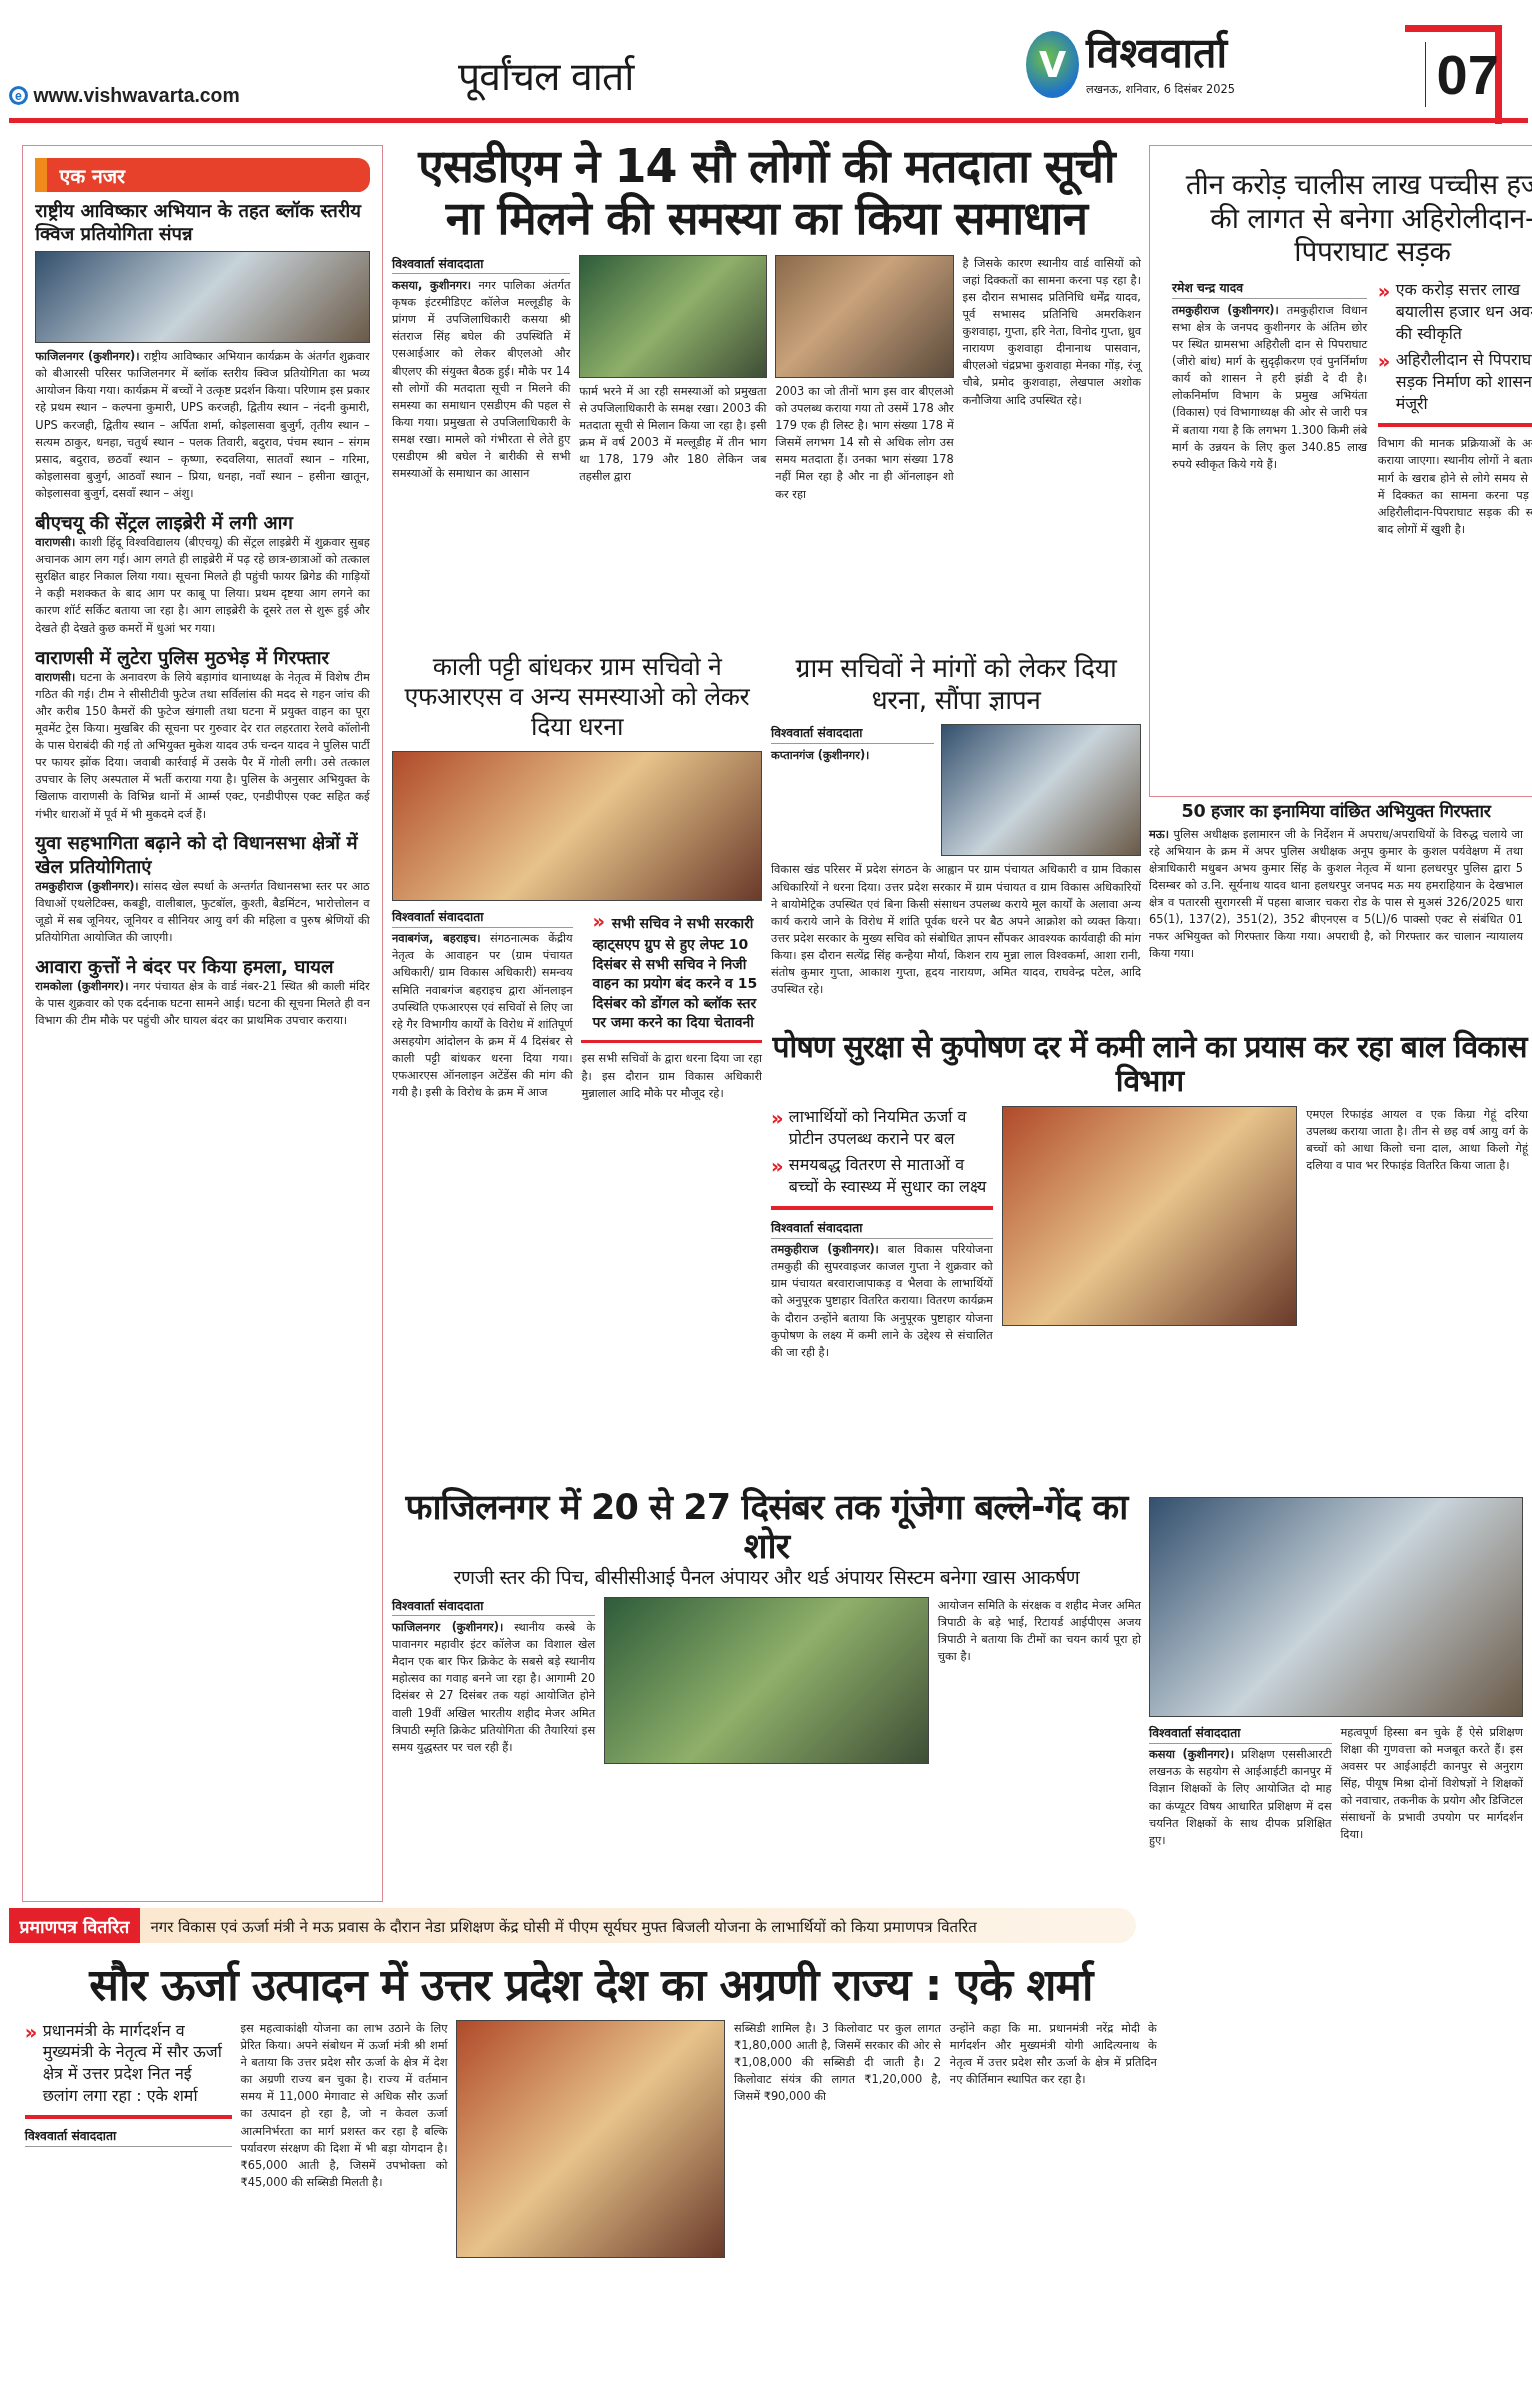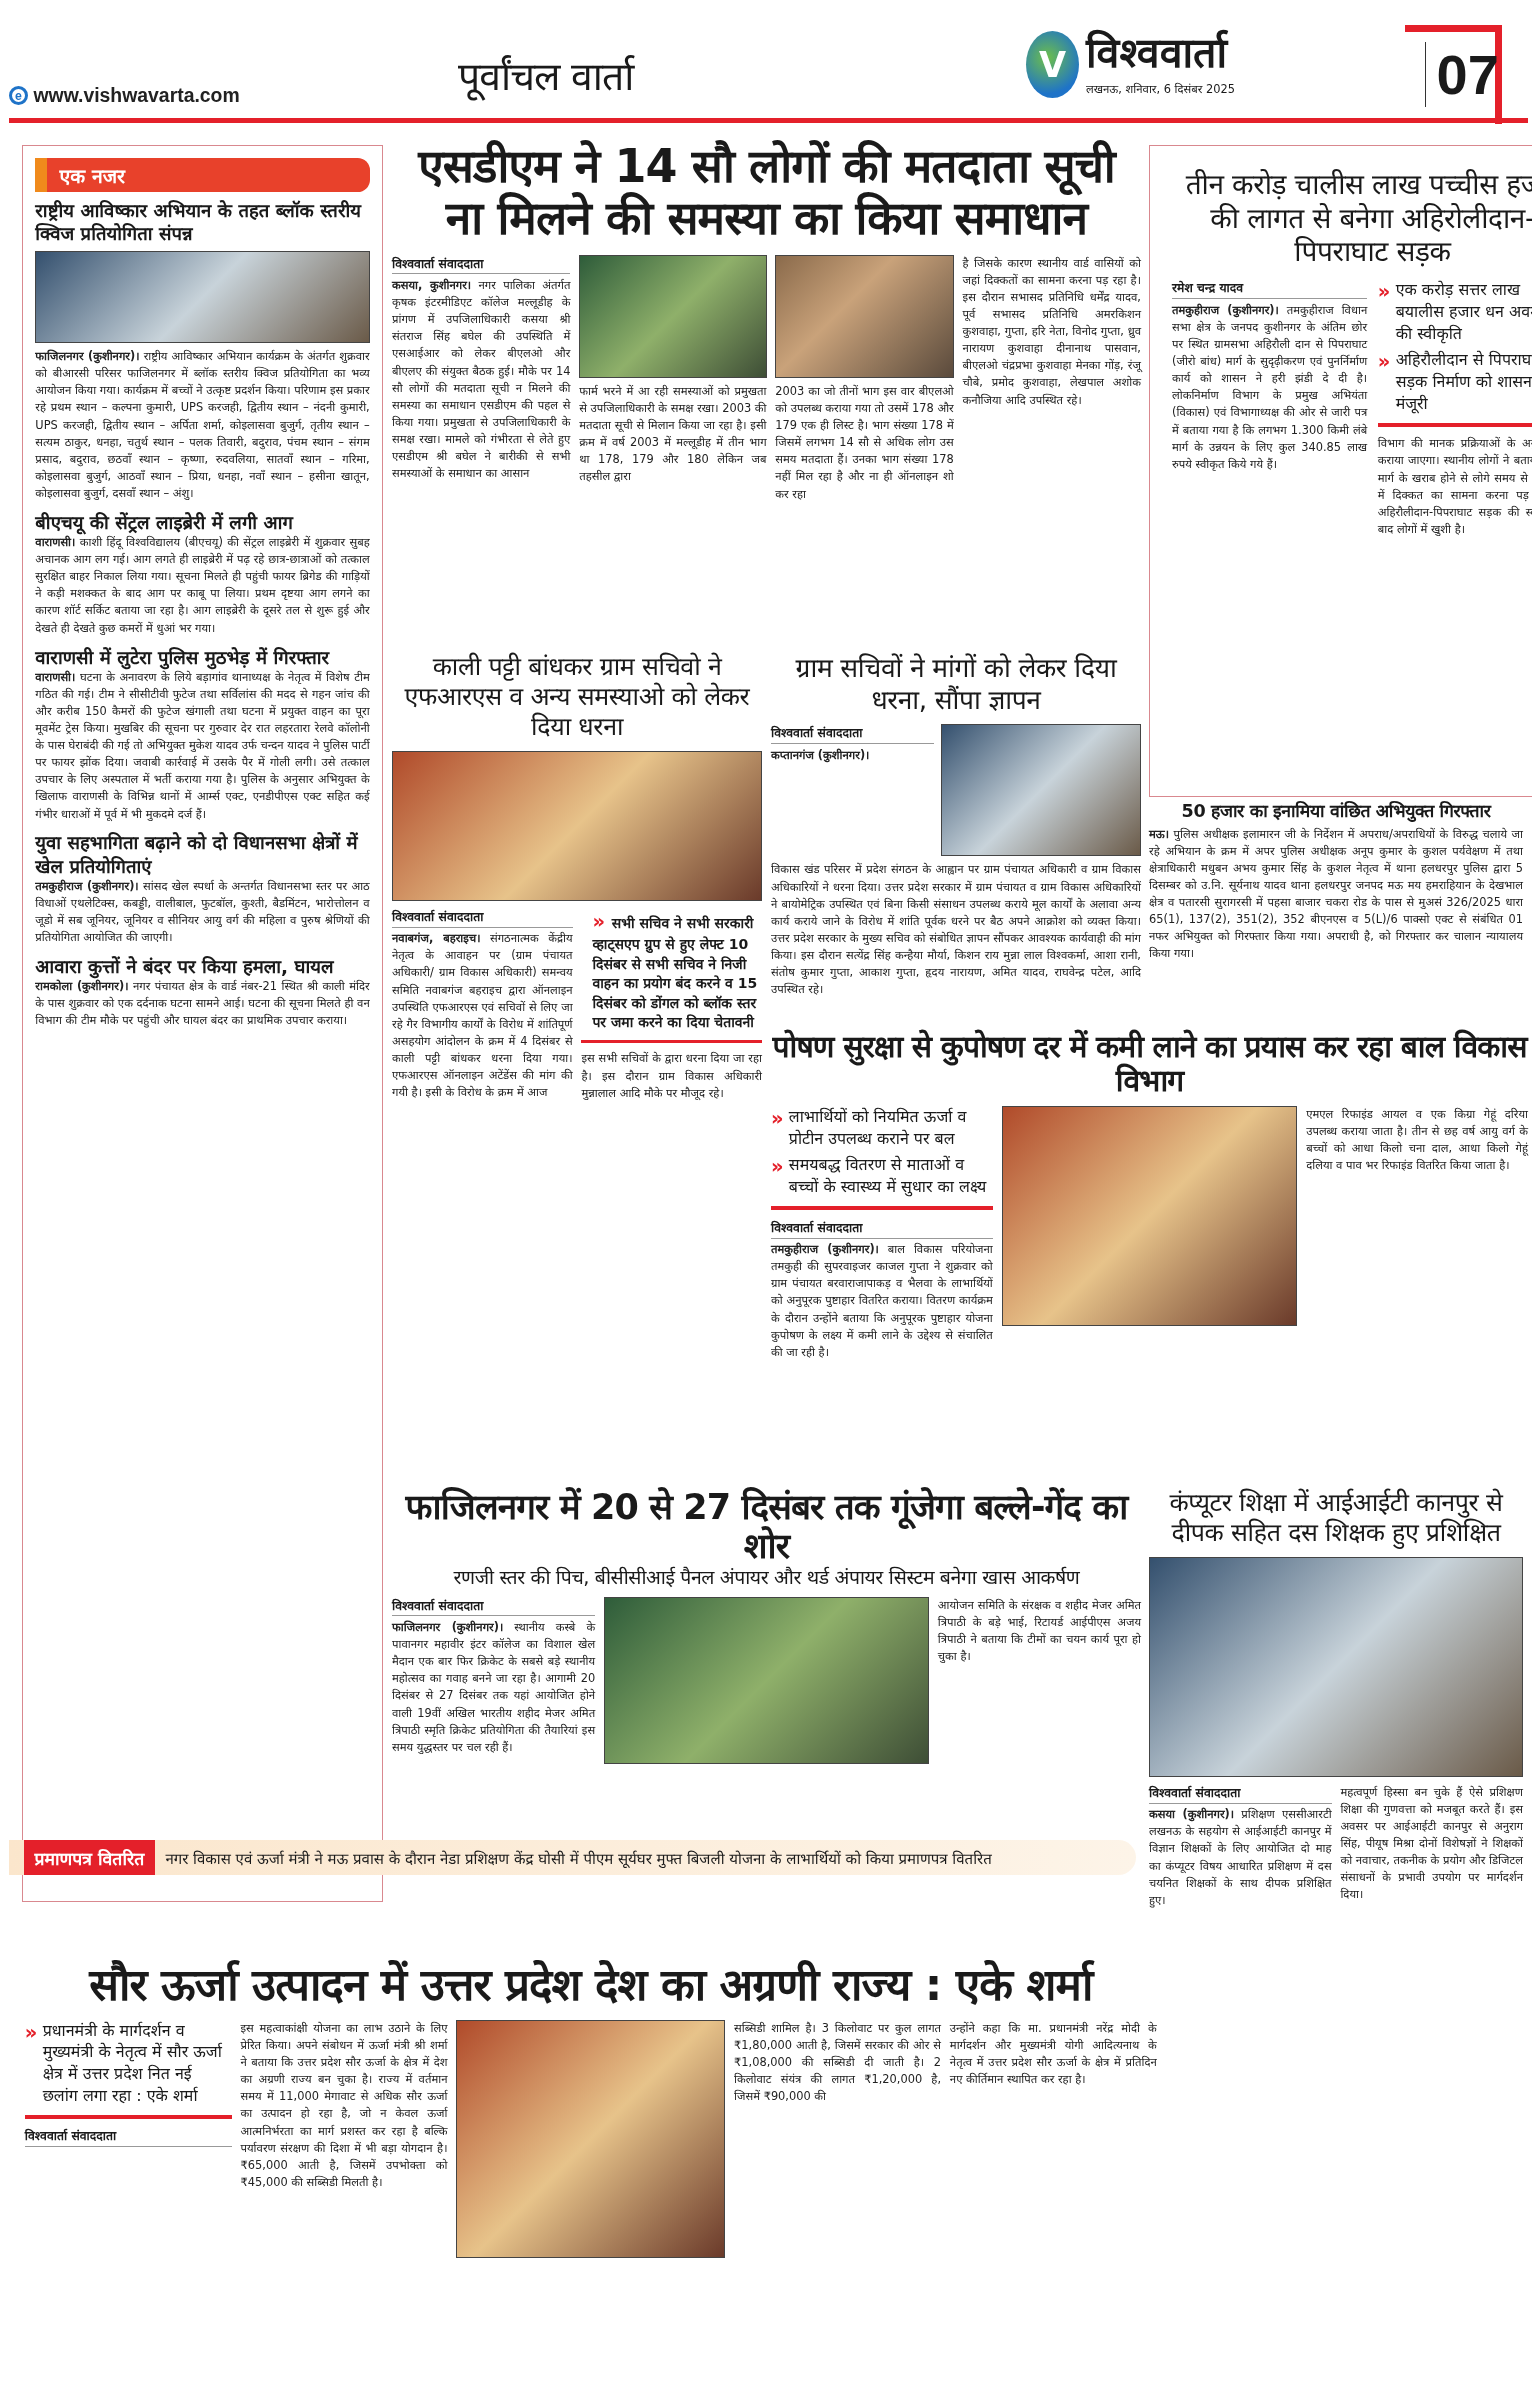--- a/index.html
+++ b/index.html
@@ -25,21 +25,21 @@
   .photo.blue { background: linear-gradient(135deg, #34506e, #c8d3da 50%, #6a5a48); }
   .photo.warm { background: linear-gradient(135deg, #b04a2a, #e7c38a 50%, #6a3a2a); }
   .body-text { font-size: 11.4px; line-height: 1.5; text-align: justify; color: #222; }
   .body-text b { font-weight: bold; }
   .byline { font-size: 12.3px; font-weight: bold; border-bottom: 1.8px solid #999; padding-bottom: 1.8px; margin-bottom: 2.6px; }
   .big-head { font-weight: bold; text-align: center; letter-spacing: -0.9px; line-height: 1.12; }
   .mid-head { font-weight: bold; text-align: center; line-height: 1.2; letter-spacing: -0.4px; }
   .bullet { font-size: 16px; line-height: 1.35; display: flex; gap: 5.3px; }
   .chev { color: #e4202a; font-weight: bold; font-size: 19.4px; }
   .red-underline { height: 3.5px; background: #e4202a; }
-  .banner { left: 8.8px; top: 1840px; width: 1127px; height: 35px; background: linear-gradient(90deg, #fbe6cc, #fdf4e8); border-radius: 0 17.6px 17.6px 0; display: flex; align-items: center; padding-left: 15px; }
+  .banner { left: 8.8px; top: 1908px; width: 1127px; height: 35px; background: linear-gradient(90deg, #fbe6cc, #fdf4e8); border-radius: 0 17.6px 17.6px 0; display: flex; align-items: center; }
   .banner-tag { background: #e4202a; color: #fff; font-weight: bold; font-size: 17.6px; padding: 5.3px 10.6px; height: 100%; display: flex; align-items: center; }
   .banner-text { font-size: 15px; padding-left: 10.6px; white-space: nowrap; }
   .pullquote { font-size: 14px; font-weight: bold; line-height: 1.4; margin-left: 11px; }
 </style>
 </head>
 <body>
 
 <div class="abs masthead">
   <div class="abs site-url">
     <span class="ie-icon">e</span>
@@ -180,21 +180,20 @@
     <div>
       <div class="byline">विश्ववार्ता संवाददाता</div>
       <div class="body-text"><b>फाजिलनगर (कुशीनगर)।</b> <span>स्थानीय कस्बे के पावानगर महावीर इंटर कॉलेज का विशाल खेल मैदान एक बार फिर क्रिकेट के सबसे बड़े स्थानीय महोत्सव का गवाह बनने जा रहा है। आगामी 20 दिसंबर से 27 दिसंबर तक यहां आयोजित होने वाली 19वीं अखिल भारतीय शहीद मेजर अमित त्रिपाठी स्मृति क्रिकेट प्रतियोगिता की तैयारियां इस समय युद्धस्तर पर चल रही हैं।</span></div>
     </div>
     <div class="photo green" style="height:167px;"></div>
     <div class="body-text">आयोजन समिति के संरक्षक व शहीद मेजर अमित त्रिपाठी के बड़े भाई, रिटायर्ड आईपीएस अजय त्रिपाठी ने बताया कि टीमों का चयन कार्य पूरा हो चुका है।</div>
   </div>
 </div>
 
 <div class="abs" style="left:1149px; top:1488px; width:374px;">
-  <div class="mid-head" style="font-size:25px; font-weight:normal;">कंप्यूटर शिक्षा में आईआईटी कानपुर से दीपक सहित दस शिक्षक हुए प्रशिक्षित</div>
   <div class="photo blue" style="height:220px; margin-top:8.8px;"></div>
   <div style="display:grid; grid-template-columns:1fr 1fr; gap:8.8px; margin-top:7px;">
     <div>
       <div class="byline">विश्ववार्ता संवाददाता</div>
       <div class="body-text"><b>कसया (कुशीनगर)।</b> <span>प्रशिक्षण एससीआरटी लखनऊ के सहयोग से आईआईटी कानपुर में विज्ञान शिक्षकों के लिए आयोजित दो माह का कंप्यूटर विषय आधारित प्रशिक्षण में दस चयनित शिक्षकों के साथ दीपक प्रशिक्षित हुए।</span></div>
     </div>
     <div class="body-text">महत्वपूर्ण हिस्सा बन चुके हैं ऐसे प्रशिक्षण शिक्षा की गुणवत्ता को मजबूत करते हैं। इस अवसर पर आईआईटी कानपुर से अनुराग सिंह, पीयूष मिश्रा दोनों विशेषज्ञों ने शिक्षकों को नवाचार, तकनीक के प्रयोग और डिजिटल संसाधनों के प्रभावी उपयोग पर मार्गदर्शन दिया।</div>
   </div>
 </div>
 

